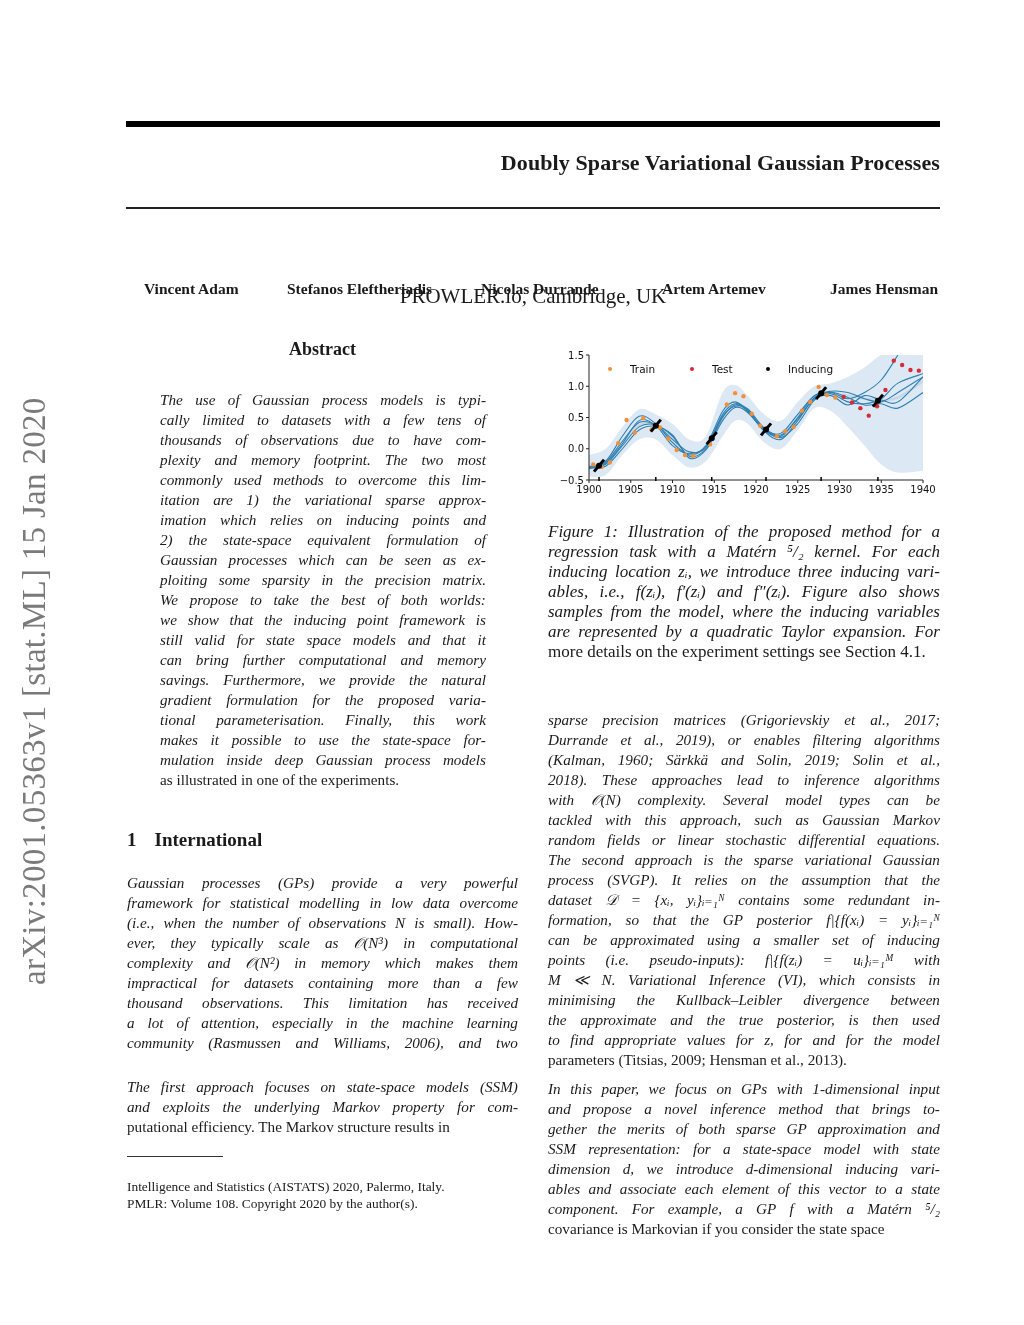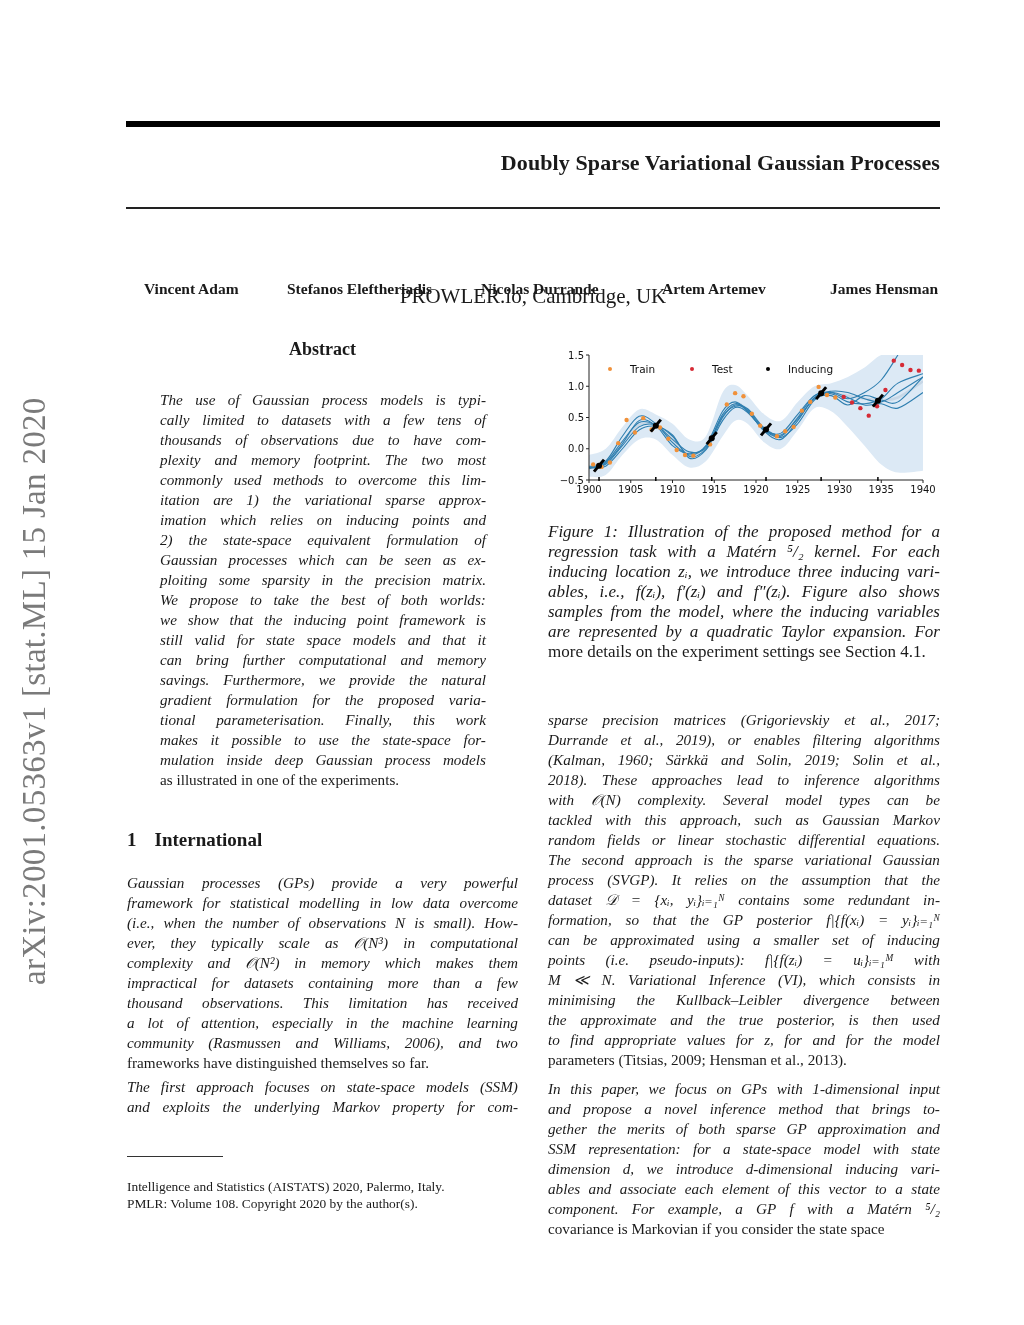--- a/index.html
+++ b/index.html
@@ -317,21 +317,20 @@
     </span>
     <span class="jl">
       <span>community</span>
       <span>(Rasmussen</span>
       <span>and</span>
       <span>Williams,</span>
       <span>2006),</span>
       <span>and</span>
       <span>two</span>
     </span>
-    <span class="line">frameworks have distinguished themselves so far.</span>
   </div>
 <div class="abs col p2" id="intro-p2">
     <span class="jl">
       <span>The</span>
       <span>first</span>
       <span>approach</span>
       <span>focuses</span>
       <span>on</span>
       <span>state-space</span>
       <span>models</span>
@@ -340,20 +339,21 @@
     <span class="jl">
       <span>and</span>
       <span>exploits</span>
       <span>the</span>
       <span>underlying</span>
       <span>Markov</span>
       <span>property</span>
       <span>for</span>
       <span>com-</span>
     </span>
+    <span class="line">putational efficiency. The Markov structure results in</span>
   </div>
 
 <div class="abs footrule"></div>
 <div class="abs footnote">
   <span class="line">Intelligence and Statistics (AISTATS) 2020, Palermo, Italy.</span>
   <span class="line">PMLR: Volume 108. Copyright 2020 by the author(s).</span>
 </div>
 
 <div class="abs chart">
   <svg id="chart-svg" viewBox="0 0 400 170">

